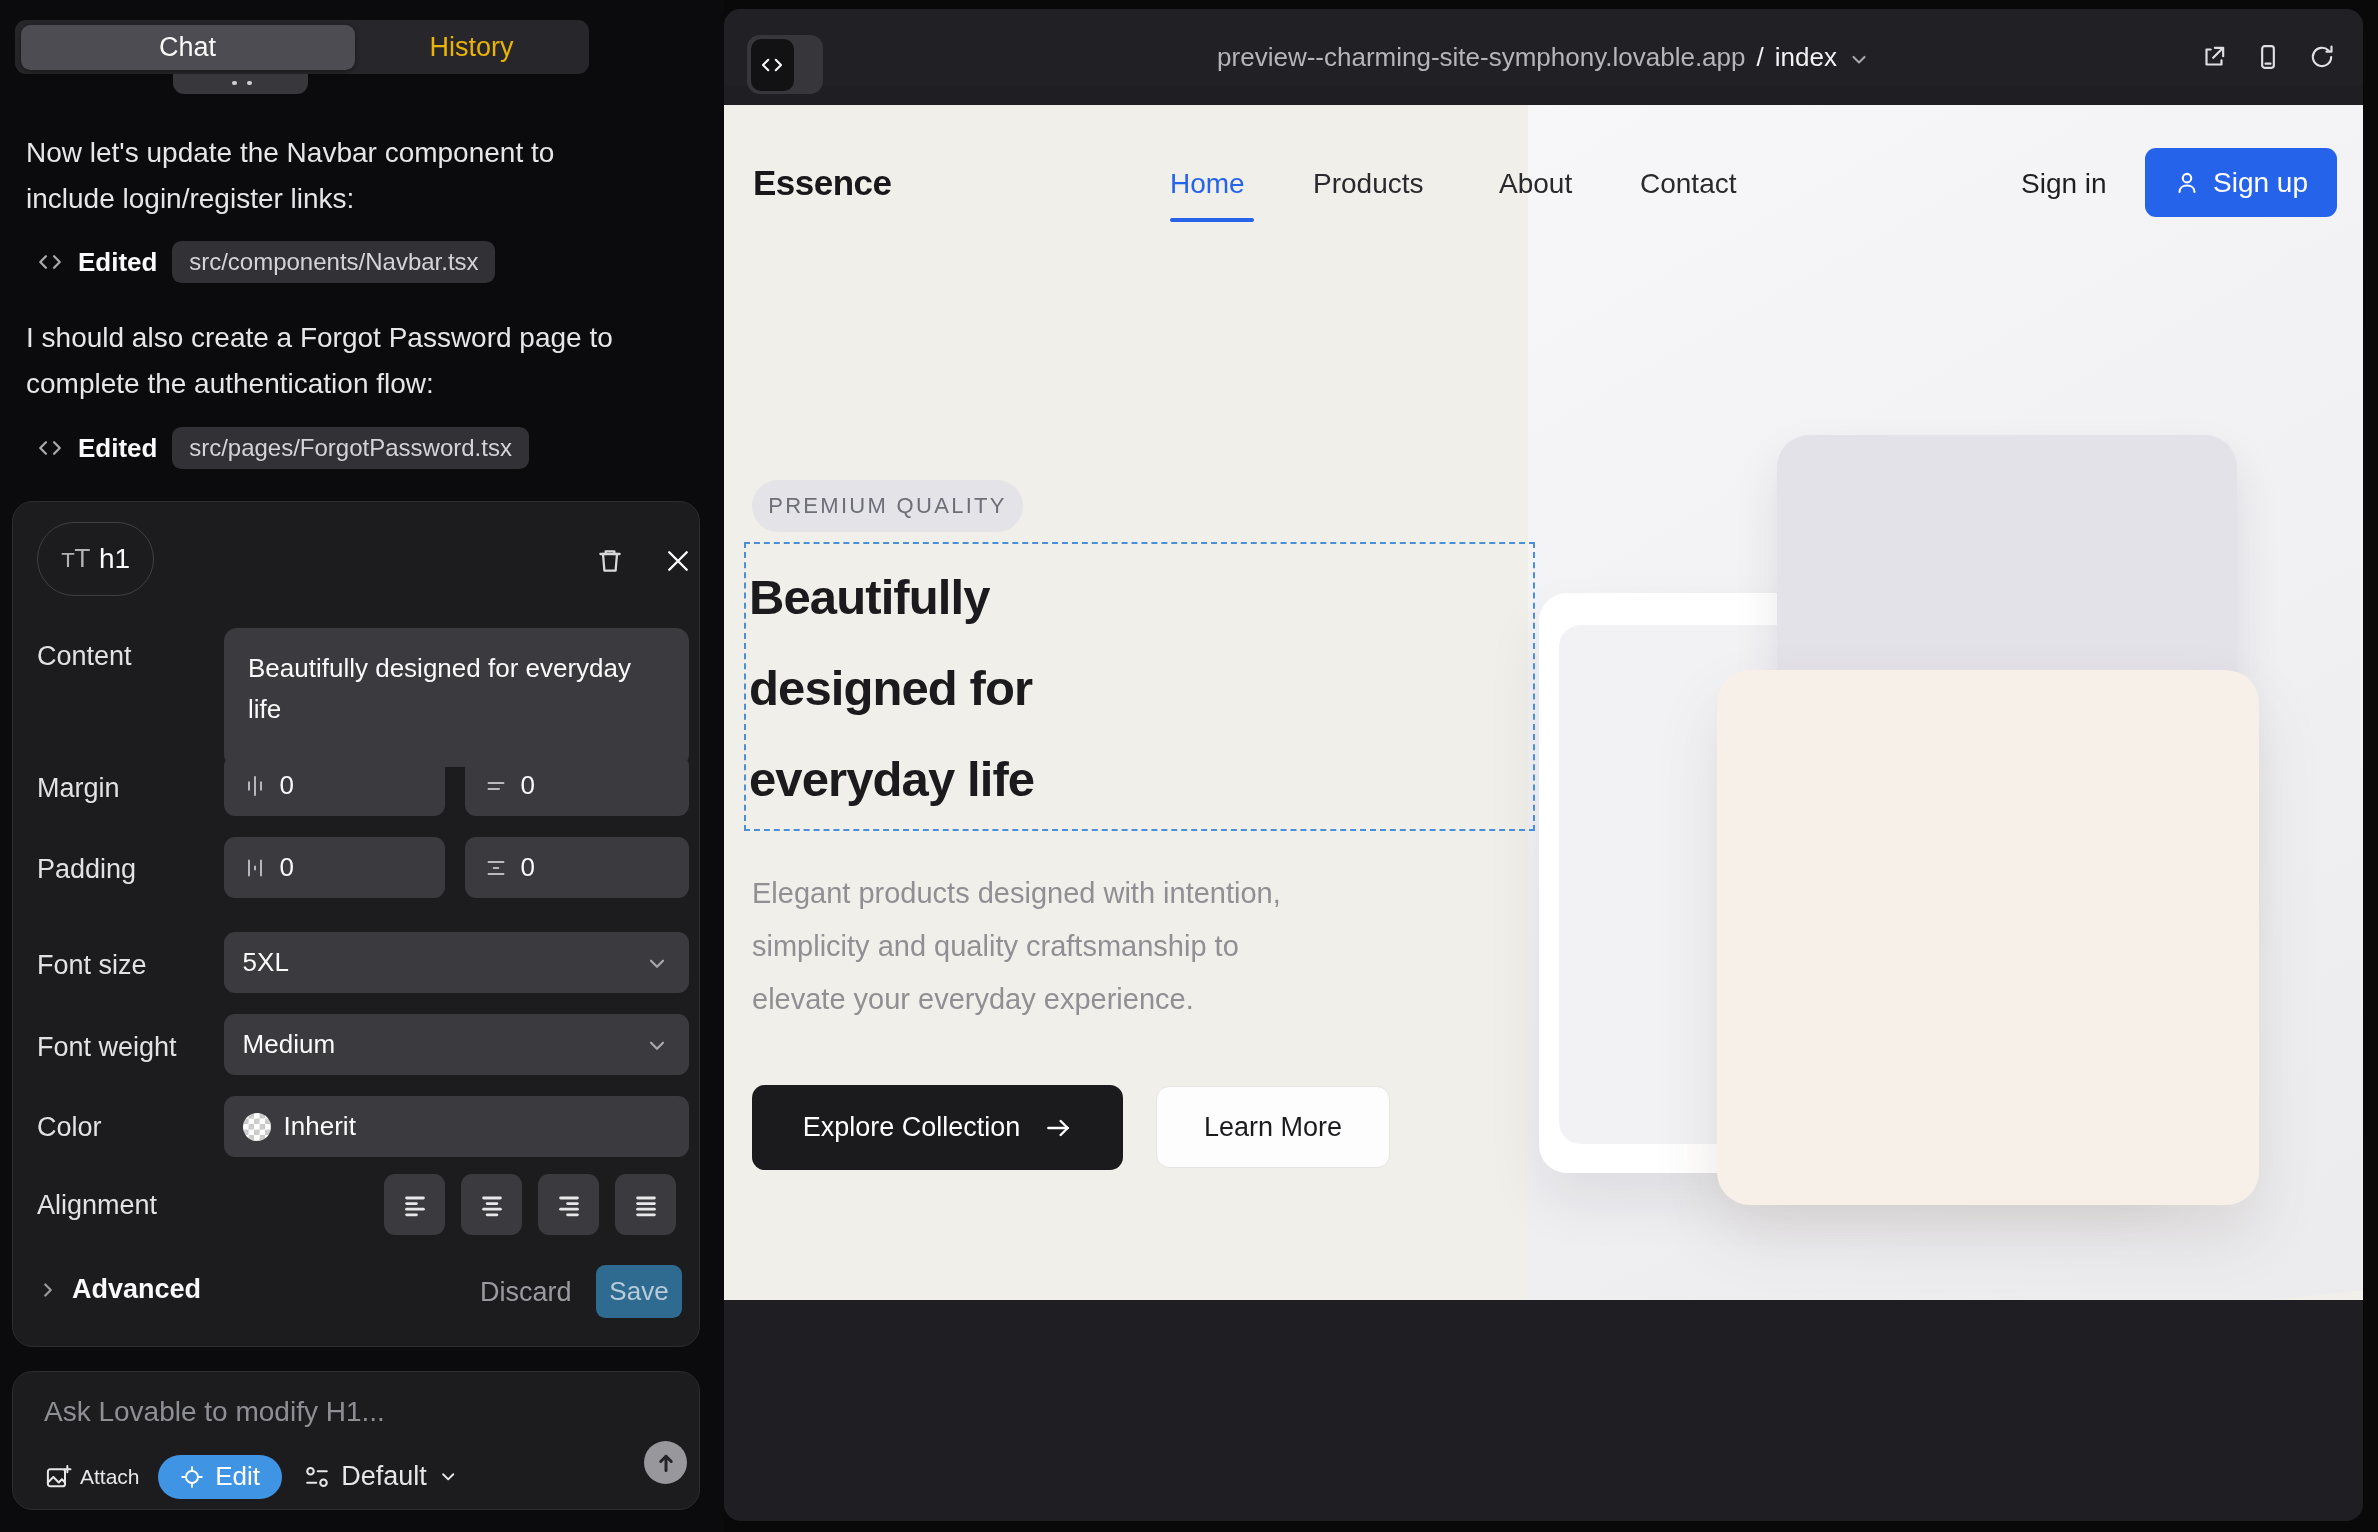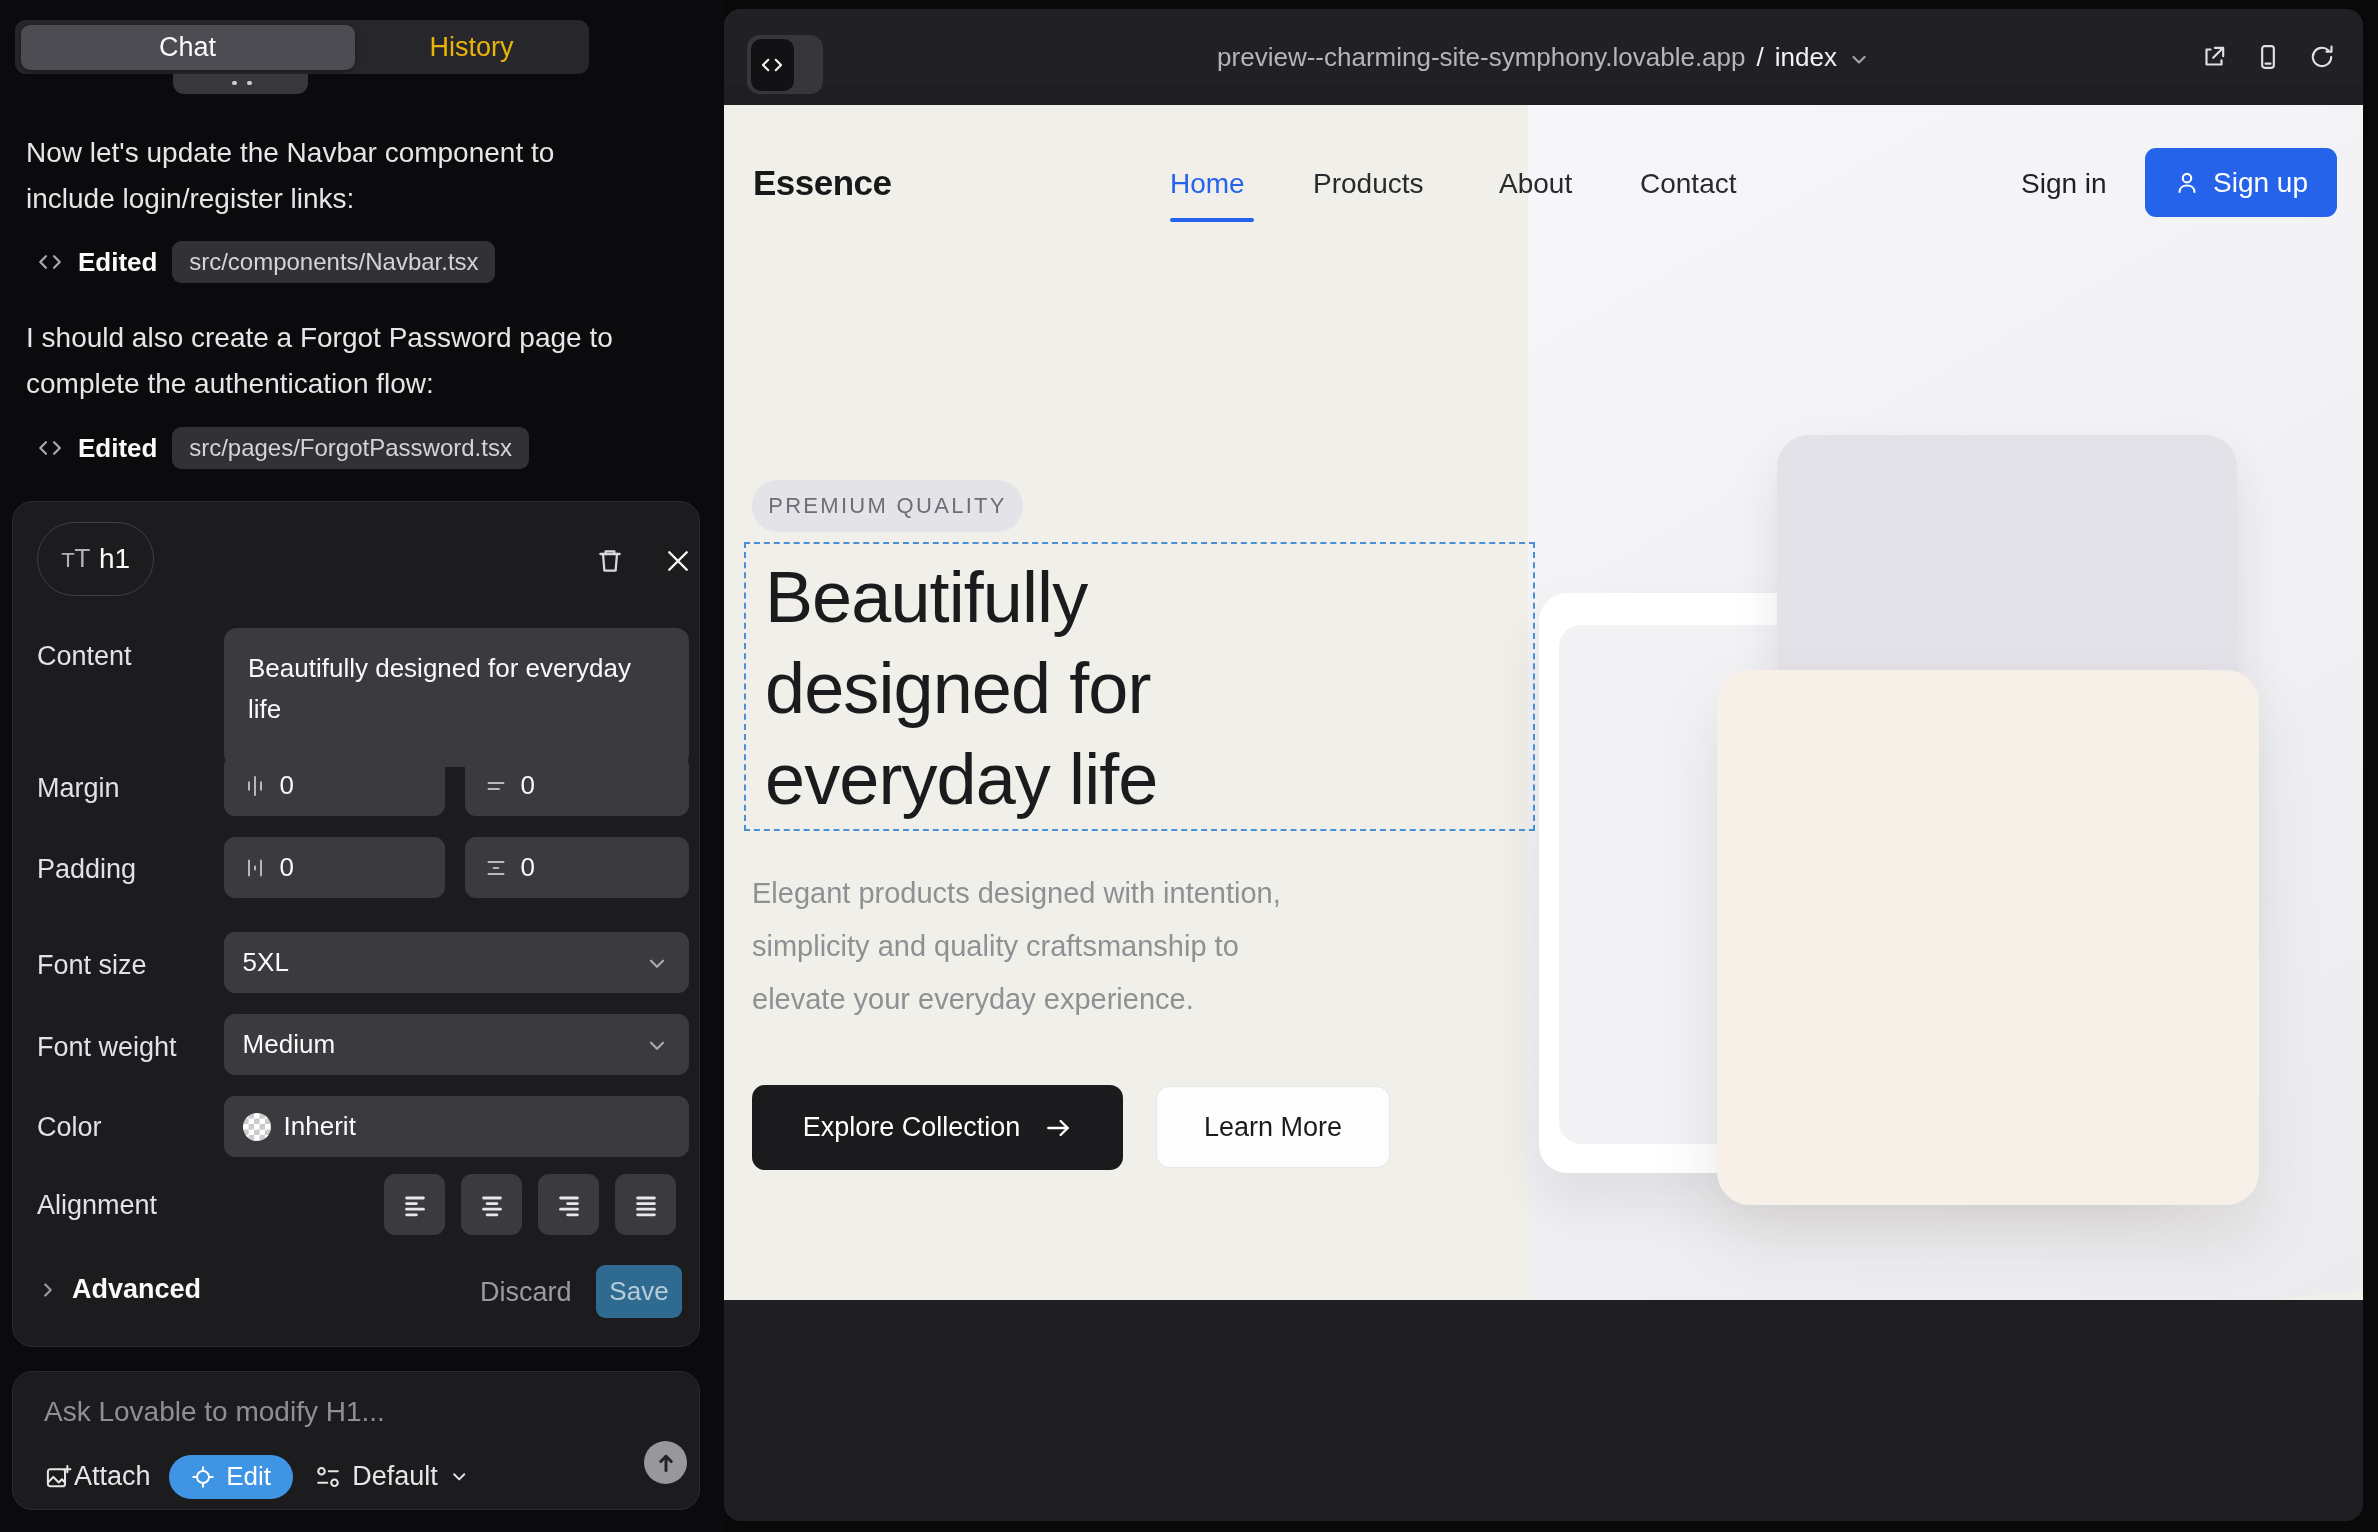--- a/index.html
+++ b/index.html
@@ -52,21 +52,21 @@
   .a1{left:371px;} .a2{left:448px;} .a3{left:525px;} .a4{left:602px;}
   .adv-row { position:absolute; left:24px; top:772px; display:flex; align-items:center; gap:13px; color:#fafafa; font-size:27px; font-weight:600; cursor:pointer; }
   .adv-row .chr { color:#9a9aa1; }
   .discard { position:absolute; left:467px; top:775px; font-size:27px; color:#9a9aa1; cursor:pointer; }
   .save { position:absolute; left:583px; top:763px; width:86px; height:53px; background:#2f6b91; border-radius:9.3px; color:#b7cbd8; font-size:26px; display:flex; align-items:center; justify-content:center; cursor:pointer; }
 
   
   .composer { position:absolute; left:12px; top:1371px; width:688px; height:139px; background:#1c1c1f; border:0.9px solid #2c2c30; border-radius:20.4px; }
   .composer .ph { position:absolute; left:31px; top:24px; font-size:28px; color:#8e8e95; }
   .composer-row { position:absolute; left:31px; top:82px; height:45px; display:flex; align-items:center; gap:13px; }
-  .attach { display:flex; align-items:center; gap:2px; color:#e6e6e8; font-size:27px; cursor:pointer; }
+  .attach { display:flex; align-items:center; gap:8px; color:#e6e6e8; font-size:21px; cursor:pointer; }
   .edit-pill { display:flex; align-items:center; gap:11px; background:#4094e4; border-radius:927px; height:44px; padding:0 22px; color:#ffffff; font-size:26px; cursor:pointer; margin-left:5.6px; }
   .mode-btn { display:flex; align-items:center; gap:11px; color:#e6e6e8; font-size:27px; margin-left:9.3px; cursor:pointer; }
   .send-btn { position:absolute; left:631px; top:69px; width:43px; height:43px; border-radius:50%; background:#97979c; display:flex; align-items:center; justify-content:center; color:#232327; cursor:pointer; }
 
   
   .preview { position:absolute; left:724px; top:9.3px; width:1639px; height:1512px; border-radius:16.7px; background:#1f1f23; overflow:hidden; }
   .chrome { position:absolute; left:0; top:0; width:100%; height:76px; background:#212125;padding-left:34px; }
   .code-toggle { position:absolute; left:23px; top:26px; width:76px; height:59px; background:#36363b; border-radius:13px; }
   .code-toggle .seg { position:absolute; left:3.7px; top:3.7px; width:43px; height:52px; background:#121214; border-radius:10.2px; display:flex; align-items:center; justify-content:center; color:#fafafa; }
   .urlbar { position:absolute; left:0; top:0; width:100%; height:96px; display:flex; align-items:center; justify-content:center; gap:11px; font-size:26px; }
@@ -83,21 +83,21 @@
   .brand { position:absolute; left:29px; top:58px; font-size:35px; font-weight:700; color:#18181b; letter-spacing:-0.5px; }
   .nav-link { position:absolute; top:63px; font-size:28px; color:#2a2a2e; cursor:pointer; }
   .nl-home { left:446px; color:#2563eb; font-weight:500; }
   .home-underline { position:absolute; left:446px; top:113px; width:84px; height:3.7px; background:#2563eb; border-radius:1.9px; }
   .nl-products { left:589px; } .nl-about { left:775px; } .nl-contact { left:916px; }
   .signin { position:absolute; left:1297px; top:63px; font-size:28px; color:#1f1f23; cursor:pointer; }
   .signup { position:absolute; left:1421px; top:43px; width:192px; height:69px; background:#2563eb; border-radius:11px; display:flex; align-items:center; justify-content:center; gap:13px; color:#ffffff; font-size:28px; font-weight:500; cursor:pointer; }
 
   .badge { position:absolute; left:28px; top:375px; width:271px; height:52px; background:#e4e3e8; border-radius:927px; display:flex; align-items:center; justify-content:center; font-size:22px; letter-spacing:2.3px; color:#6e6e78; }
   .selection { position:absolute; left:20.4px; top:437px; width:791px; height:289px; border:2.3px dashed #4a90d9; }
-  .hero-heading { position:absolute; left:41px; top:447px; font-size:72px; line-height:91px; font-weight:400; color:#1b1b1e; letter-spacing:-0.9px; }
+  .hero-heading { position:absolute; left:25px; top:447px; font-size:49px; line-height:91px; font-weight:700; color:#1b1b1e; letter-spacing:-0.9px; }
   .hero-para { position:absolute; left:28px; top:762px; font-size:29px; line-height:53px; color:#8f8f94; }
   .cta-primary { position:absolute; left:28px; top:980px; width:371px; height:85px; background:#1b1b1e; border-radius:13px; display:flex; align-items:center; justify-content:center; gap:24px; color:#ffffff; font-size:27px; font-weight:500; cursor:pointer; }
   .cta-secondary { position:absolute; left:432px; top:981px; width:234px; height:82px; background:#fdfdfd; border:1.4px solid #e5e5e5; border-radius:13px; display:flex; align-items:center; justify-content:center; color:#1b1b1e; font-size:27px; cursor:pointer; }
 
   .card-white { position:absolute; left:815px; top:488px; width:631px; height:580px; border-radius:28px; background:linear-gradient(105deg,#ffffff 55%,#fafafb); box-shadow:0 28px 56px rgba(20,20,40,.08); }
   .card-white .inner { position:absolute; left:20.4px; top:32px; width:594px; height:519px; border-radius:22px; background:#f2f2f5; }
   .card-gray { position:absolute; left:1053px; top:330px; width:460px; height:501px; border-radius:32px; background:#e3e2e8; box-shadow:0 23px 46px rgba(40,40,60,.10); }
   .card-cream { position:absolute; left:993px; top:565px; width:542px; height:535px; border-radius:33px; background:#f7f0e8; box-shadow:0 32px 65px rgba(80,60,30,.12); }
 </style>
 </head>

